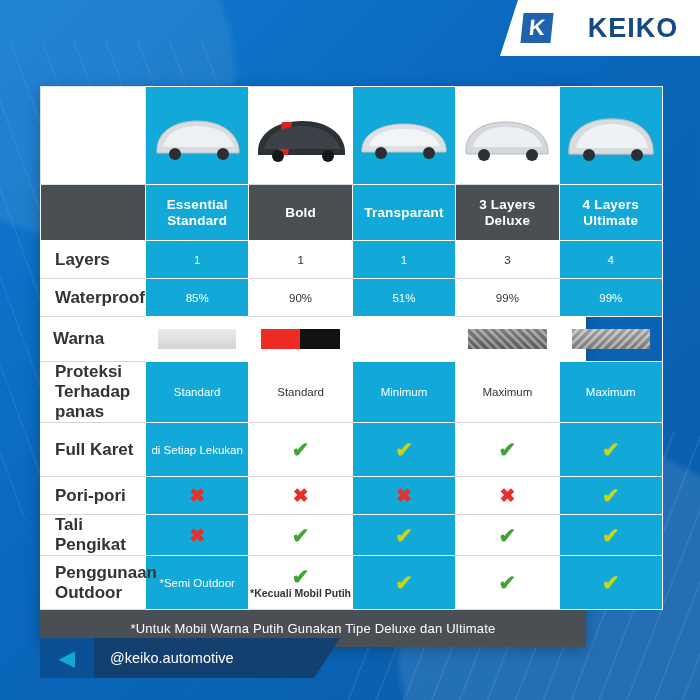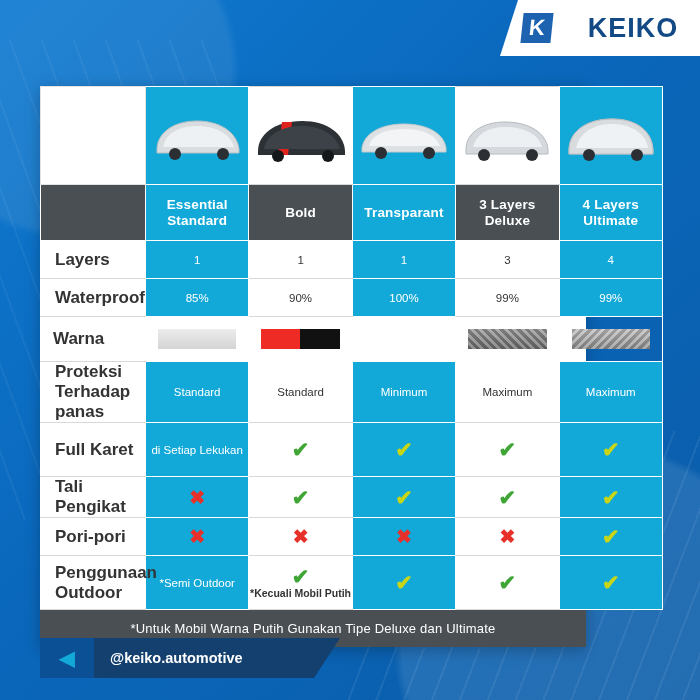--- a/index.html
+++ b/index.html
@@ -125,21 +125,21 @@
   .fchev{
     width:54px; height:40px; background:#0b4f95;
     clip-path:polygon(0 0,100% 0,100% 100%,0 100%);
     display:flex; align-items:center; justify-content:center;
   }
   .fchev span{ color:#12a9d8; font-size:20px; font-weight:bold; }
   .fbar{
     flex:1; height:40px; background:#14406f;
     clip-path: polygon(0 0, 100% 0, calc(100% - 26px) 100%, 0 100%);
     display:flex; align-items:center; padding-left:16px;
-    color:#fff; font-size:14.5px; font-weight:bold;text-align:right;
+    color:#fff; font-size:14.5px; font-weight:normal;text-align:right;
   }
 </style>
 </head>
 <body>
 
 <div class="bg"></div>
 
 <div class="logo-plate">
   <div class="logo-k">K</div>
   <div class="logo-txt">KEIKO</div>
@@ -249,21 +249,21 @@
       <td class="wt">1</td>
       <td class="cy">1</td>
       <td class="wt">3</td>
       <td class="cy">4</td>
     </tr>
 
     <tr>
       <td class="label">Waterproof</td>
       <td class="cy">85%</td>
       <td class="wt">90%</td>
-      <td class="cy">100%</td>
+      <td class="cy">51%</td>
       <td class="wt">99%</td>
       <td class="cy">99%</td>
     </tr>
 
     <tr class="warna">
       <td class="label">Warna</td>
       <td>
             <span class="sw sw-grey"></span>
           </td>
       <td>
@@ -292,34 +292,34 @@
     <tr class="tall">
       <td class="label">Full Karet</td>
       <td class="cy">di Setiap Lekukan</td>
       <td class="wt"><span class="check g">✔</span></td>
       <td class="cy"><span class="check y">✔</span></td>
       <td class="wt"><span class="check g">✔</span></td>
       <td class="cy"><span class="check y">✔</span></td>
     </tr>
 
     <tr>
-      <td class="label">Tali Pengikat</td>
-      <td class="cy"><span class="cross">✖</span></td>
-      <td class="wt"><span class="check g">✔</span></td>
-      <td class="cy"><span class="check y">✔</span></td>
-      <td class="wt"><span class="check g">✔</span></td>
-      <td class="cy"><span class="check y">✔</span></td>
-    </tr>
-
-    <tr>
       <td class="label">Pori-pori</td>
       <td class="cy"><span class="cross">✖</span></td>
       <td class="wt"><span class="cross">✖</span></td>
       <td class="cy"><span class="cross">✖</span></td>
       <td class="wt"><span class="cross">✖</span></td>
+      <td class="cy"><span class="check y">✔</span></td>
+    </tr>
+
+    <tr>
+      <td class="label">Tali Pengikat</td>
+      <td class="cy"><span class="cross">✖</span></td>
+      <td class="wt"><span class="check g">✔</span></td>
+      <td class="cy"><span class="check y">✔</span></td>
+      <td class="wt"><span class="check g">✔</span></td>
       <td class="cy"><span class="check y">✔</span></td>
     </tr>
 
     <tr class="tall">
       <td class="label">Penggunaan Outdoor</td>
       <td class="cy">*Semi Outdoor</td>
       <td class="wt">
         <span class="check g">✔</span>
         <div style="font-size:10.5px;font-weight:bold;line-height:1.2;">*Kecuali Mobil Putih</div>
       </td>

